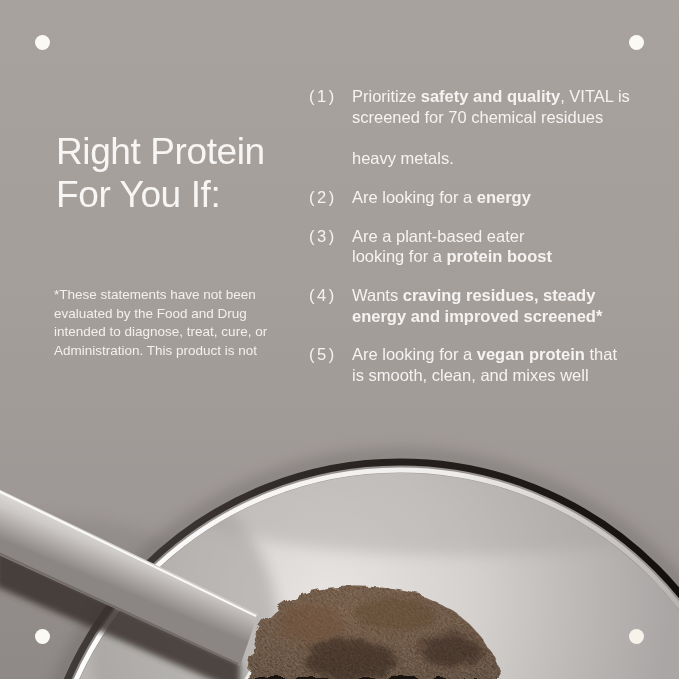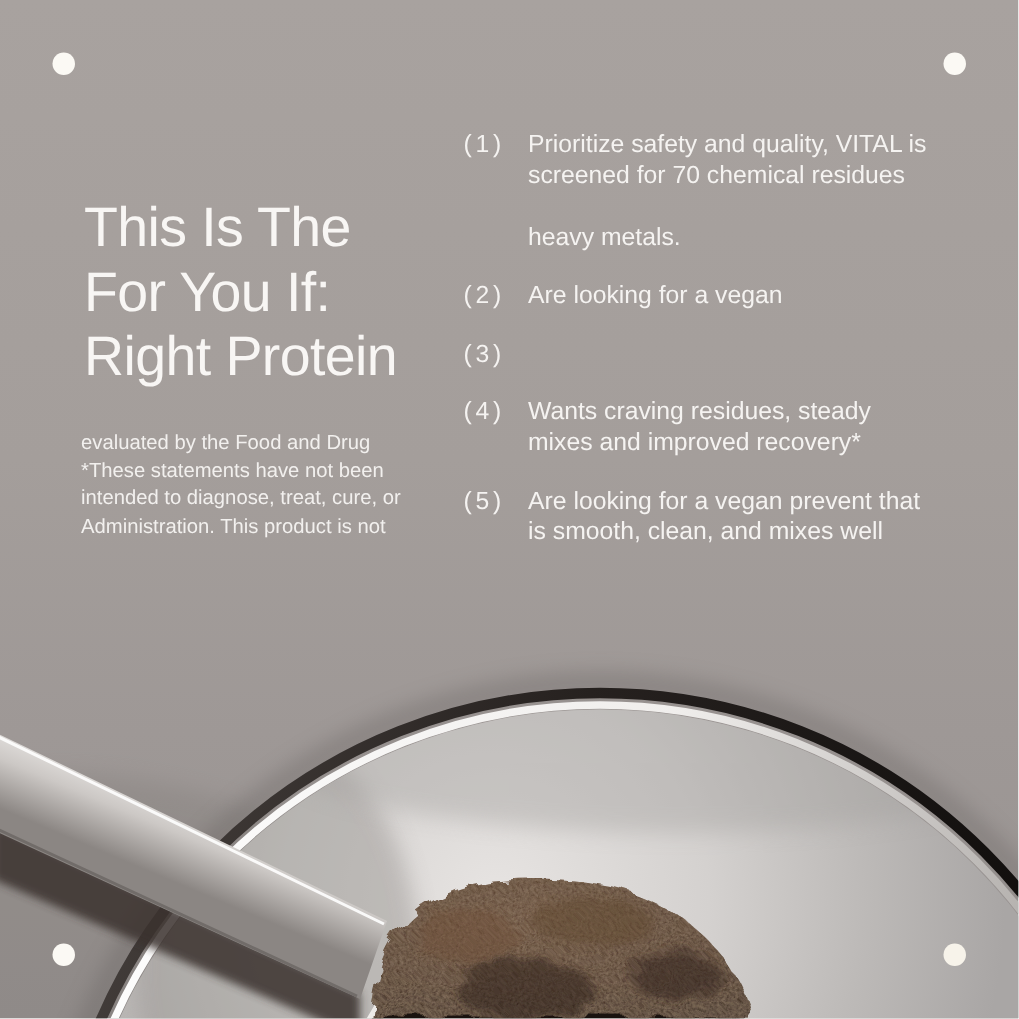--- a/index.html
+++ b/index.html
@@ -15,21 +15,21 @@
   .dot-br{left:629px;top:629px;background:#f7f3ea;}
   .heading{position:absolute;left:56px;top:130px;z-index:5;color:#f8f6f4;
        font-size:37px;line-height:43px;font-weight:400;letter-spacing:-0.4px;white-space:nowrap;}
   .disclaimer{position:absolute;left:54px;top:286px;z-index:5;color:#f2f0ee;
        font-size:13.5px;line-height:18.6px;font-weight:400;white-space:nowrap;}
   .checklist{position:absolute;left:309px;top:86px;z-index:5;display:flex;flex-direction:column;
        gap:18px;color:#f5f3f1;font-size:16.5px;line-height:20.7px;}
   .check-item{display:flex;}
   .item-num{flex:0 0 43px;letter-spacing:2.5px;}
   .item-text{white-space:nowrap;}
-  .item-text b{font-weight:400;}
+  .item-text b{font-weight:700;}
 </style>
 </head>
 <body>
 
 <div class="stage">
 
   <svg class="photo-svg" width="679" height="679" viewBox="0 0 679 679" aria-hidden="true">
     <defs>
       <radialGradient id="bowlInt" gradientUnits="userSpaceOnUse" cx="330" cy="600" r="340">
         <stop offset="0" stop-color="#e7e4e2"></stop>
@@ -124,47 +124,47 @@
       <ellipse cx="450" cy="650" rx="30" ry="16" fill="#33241a" opacity="0.55" filter="url(#soft2)"></ellipse>
     </g>
   </svg>
 
   <div class="corner-dot dot-tl"></div>
   <div class="corner-dot dot-tr"></div>
   <div class="corner-dot dot-bl"></div>
   <div class="corner-dot dot-br"></div>
 
   <div class="heading">
-    <div>This Is The</div>
+    <div>Right Protein</div>
     <div>For You If:</div>
-    <div>Right Protein</div>
   </div>
 
   <div class="disclaimer">
+    <div>*These statements have not been</div>
     <div>evaluated by the Food and Drug</div>
-    <div>*These statements have not been</div>
     <div>intended to diagnose, treat, cure, or</div>
     <div>Administration. This product is not</div>
   </div>
 
   <div class="checklist" id="checklist">
       <div class="check-item">
         <span class="item-num">(1)</span>
         <div class="item-text"><span>Prioritize </span><b>safety and quality</b><span>, VITAL is</span><br><span>screened for 70 chemical residues</span><br><br><span>heavy metals.</span></div>
       </div>
       <div class="check-item">
         <span class="item-num">(2)</span>
-        <div class="item-text"><span>Are looking for a </span><b>vegan</b><br></div>
+        <div class="item-text"><span>Are looking for a </span><b>energy</b><br></div>
       </div>
       <div class="check-item">
         <span class="item-num">(3)</span>
+        <div class="item-text"><span>Are a plant-based eater</span><br><span>looking for a </span><b>protein boost</b></div>
       </div>
       <div class="check-item">
         <span class="item-num">(4)</span>
-        <div class="item-text"><span>Wants </span><b>craving residues, steady</b><br><b>mixes and improved recovery*</b></div>
+        <div class="item-text"><span>Wants </span><b>craving residues, steady</b><br><b>energy and improved screened*</b></div>
       </div>
       <div class="check-item">
         <span class="item-num">(5)</span>
-        <div class="item-text"><span>Are looking for a </span><b>vegan prevent</b><span> that</span><br><span>is smooth, clean, and mixes well</span></div>
+        <div class="item-text"><span>Are looking for a </span><b>vegan protein</b><span> that</span><br><span>is smooth, clean, and mixes well</span></div>
       </div>
     </div>
 
 </div>
 
 </body></html>

